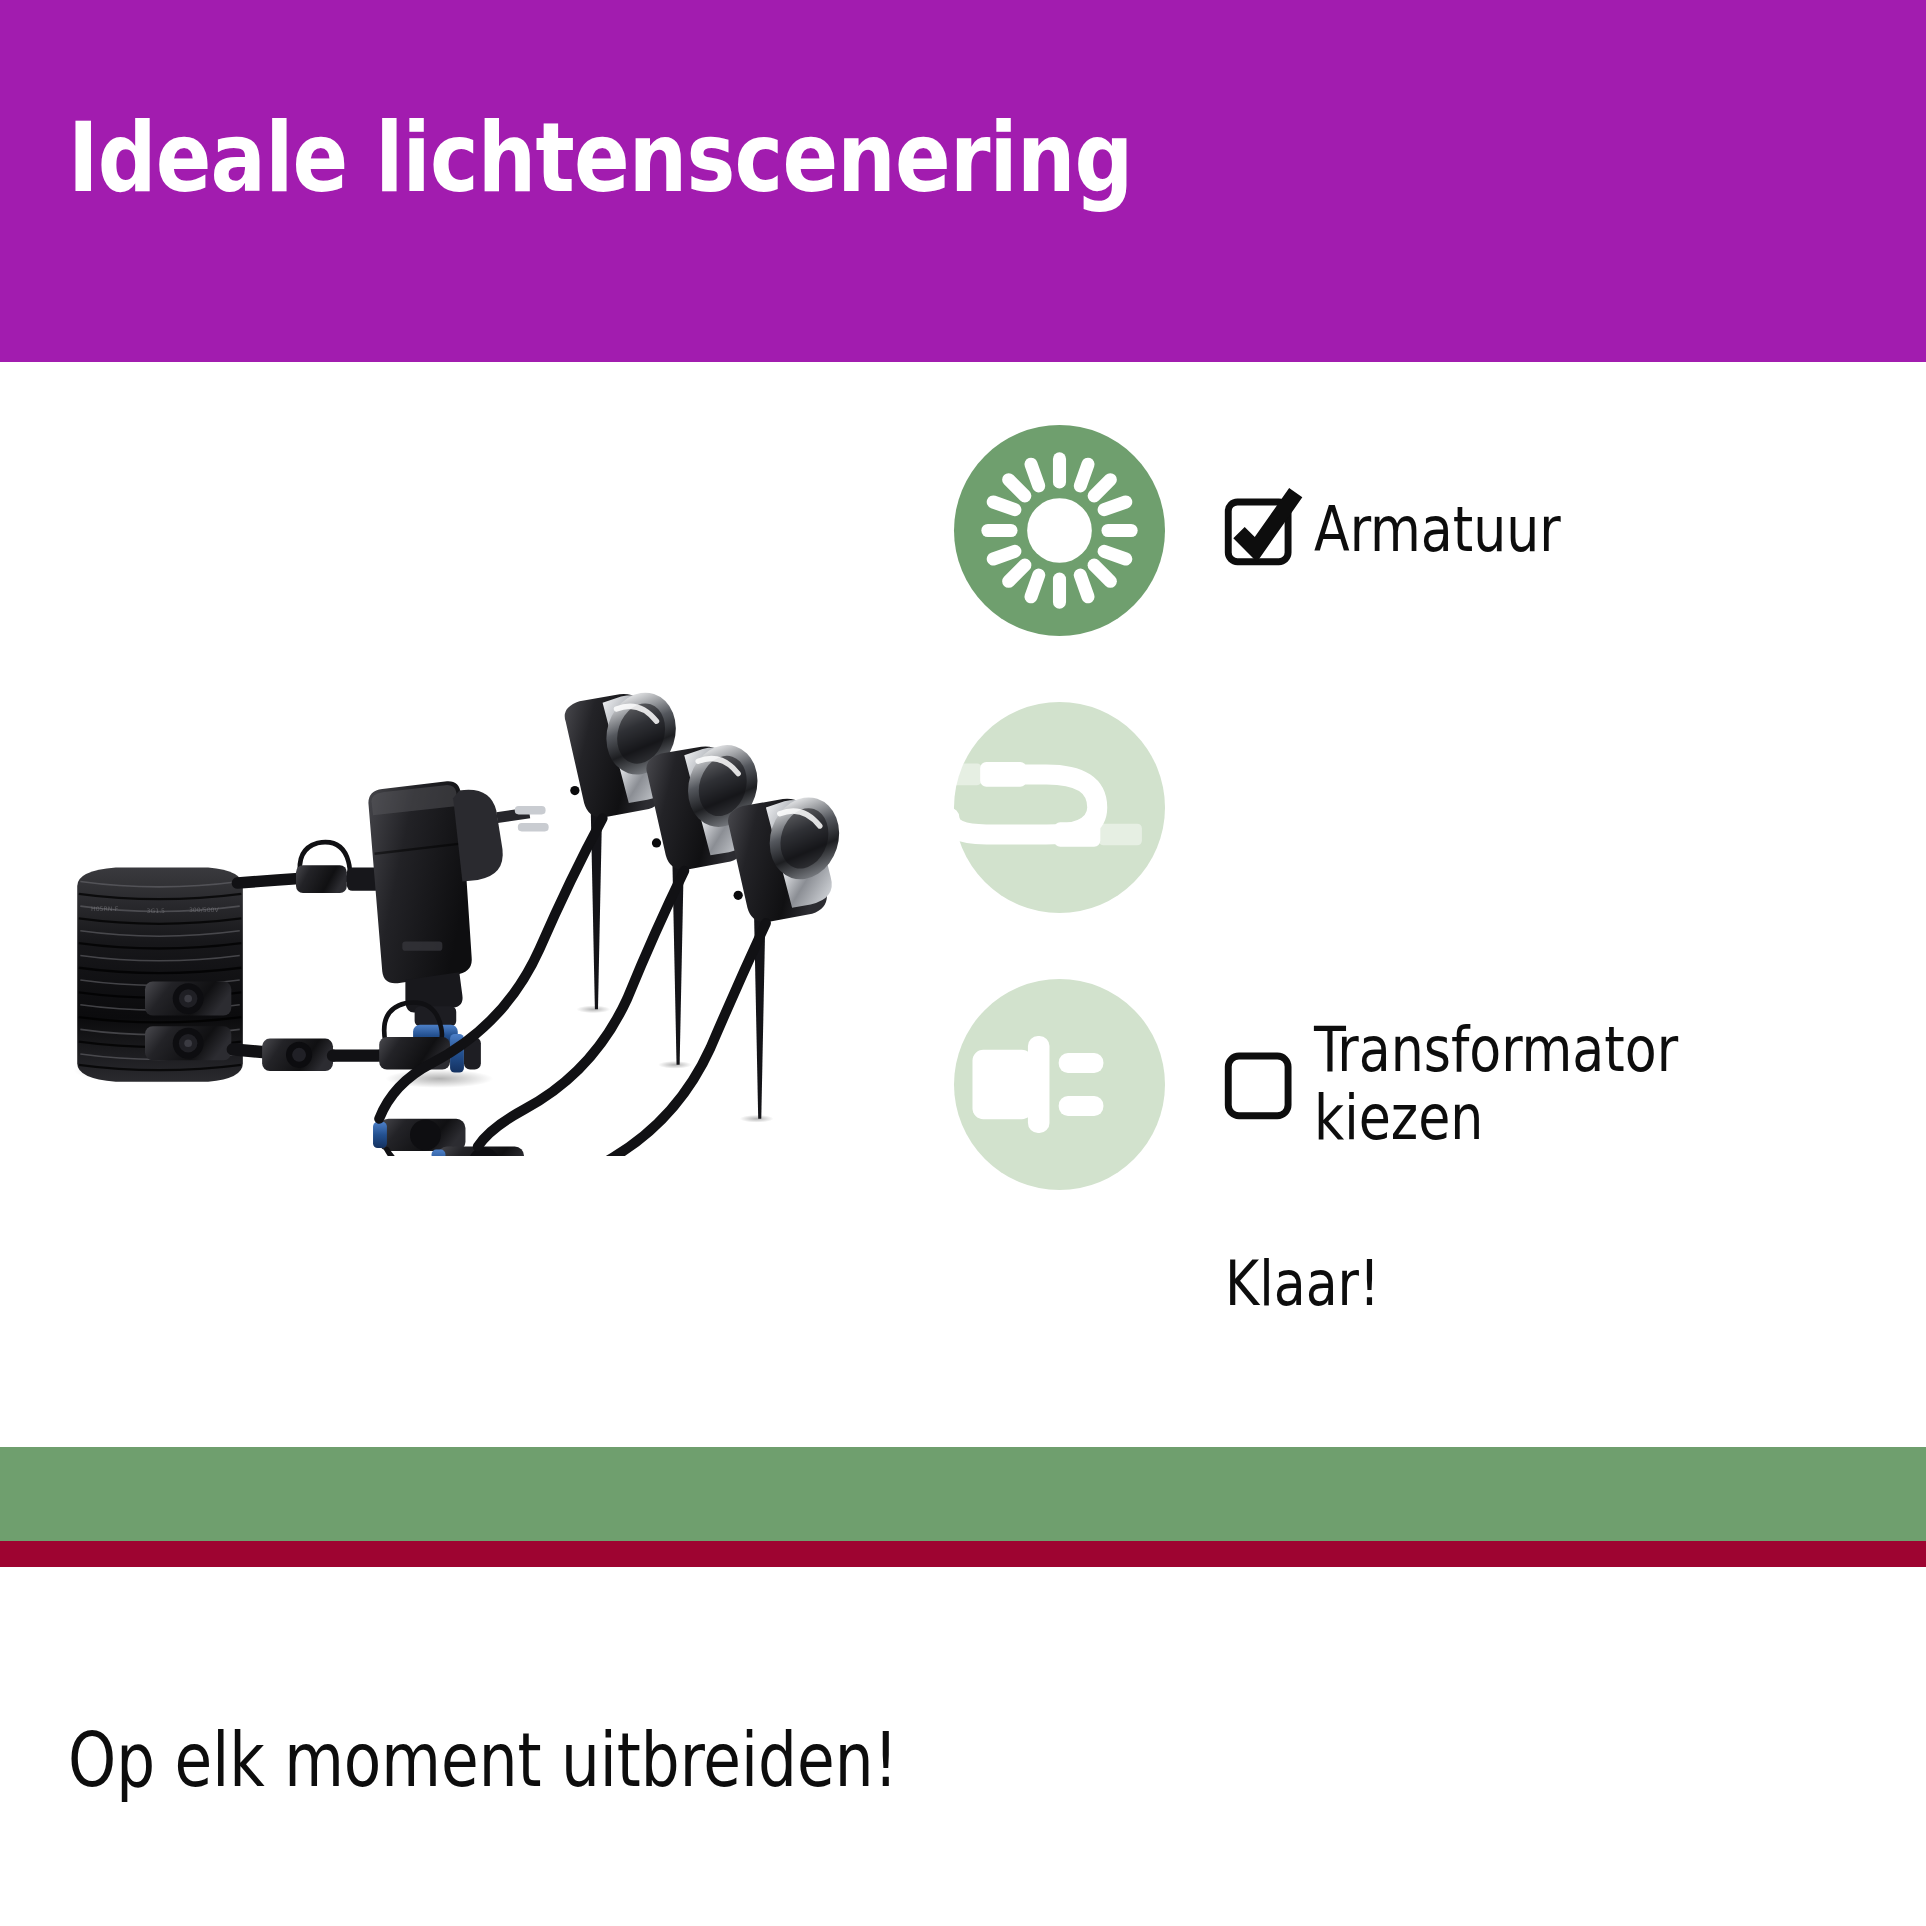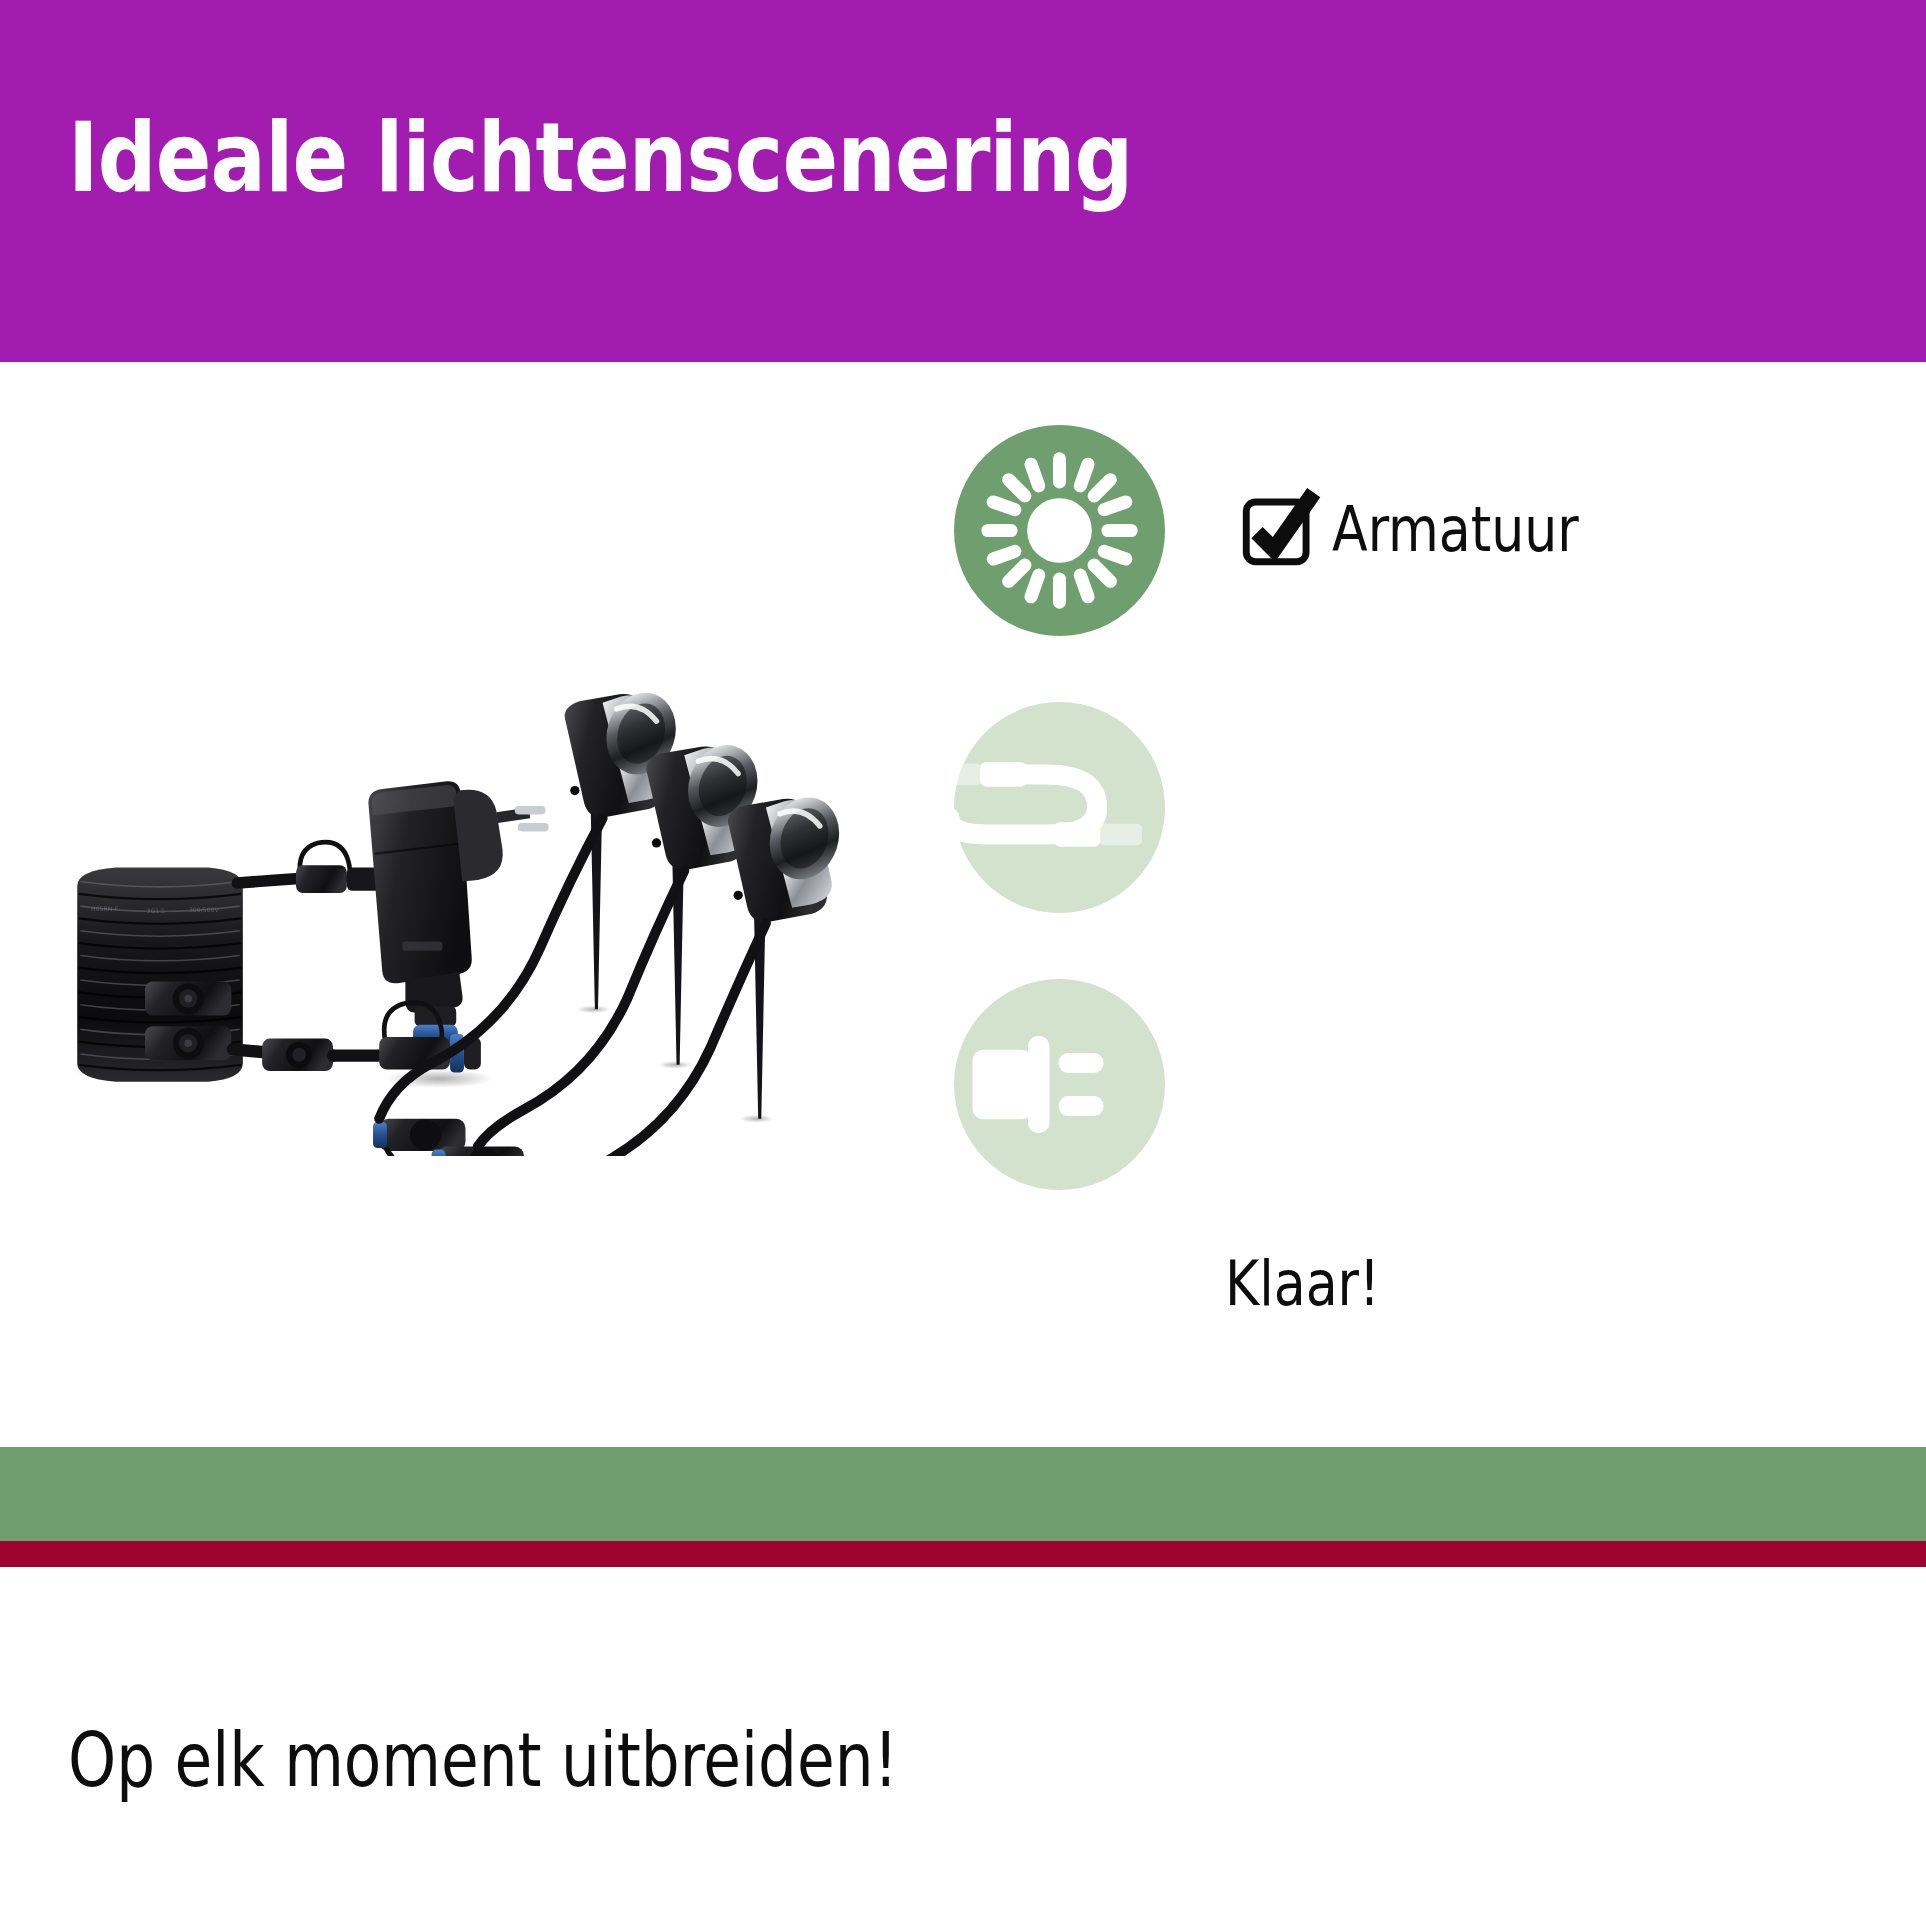--- a/index.html
+++ b/index.html
@@ -63,21 +63,20 @@
     left: 954px;
     top: 416px;
     width: 955px;
   }
   .check-row {
     position: relative;
     display: flex;
     align-items: center;
     height: 228px;
     margin-bottom: 49px;
-    gap: 18px;
   }
   .icon-circle {
     position: relative;
     flex: 0 0 auto;
     width: 211px;
     height: 211px;
     border-radius: 50%;
     display: block;
   }
   .icon-circle svg {
@@ -417,20 +416,29 @@
       <div class="icon-circle circle-faded">
         <svg viewBox="0 0 274 274" xmlns="http://www.w3.org/2000/svg">
           <g fill="#ffffff">
             <rect x="24" y="92" width="78" height="90" rx="14"></rect>
             <rect x="96" y="74" width="28" height="126" rx="13"></rect>
             <rect x="136" y="96" width="58" height="26" rx="12"></rect>
             <rect x="136" y="152" width="58" height="26" rx="12"></rect>
           </g>
         </svg>
       </div>
+      <div class="check-right">
+        <div class="checkbox">
+          <svg viewBox="0 0 120 120" xmlns="http://www.w3.org/2000/svg">
+            <rect x="16" y="26" width="78" height="78" rx="14" fill="none" stroke="#0d0d0d" stroke-width="9"></rect>
+          </svg>
+        </div>
+        <div class="check-label">Transformator
+kiezen</div>
+      </div>
     </div>
 
     <div class="klaar">Klaar!</div>
   </div>
 
   <div class="footer-green"></div>
   <div class="footer-red"></div>
   <div class="footer-caption">Op elk moment uitbreiden!</div>
 
 </div>

